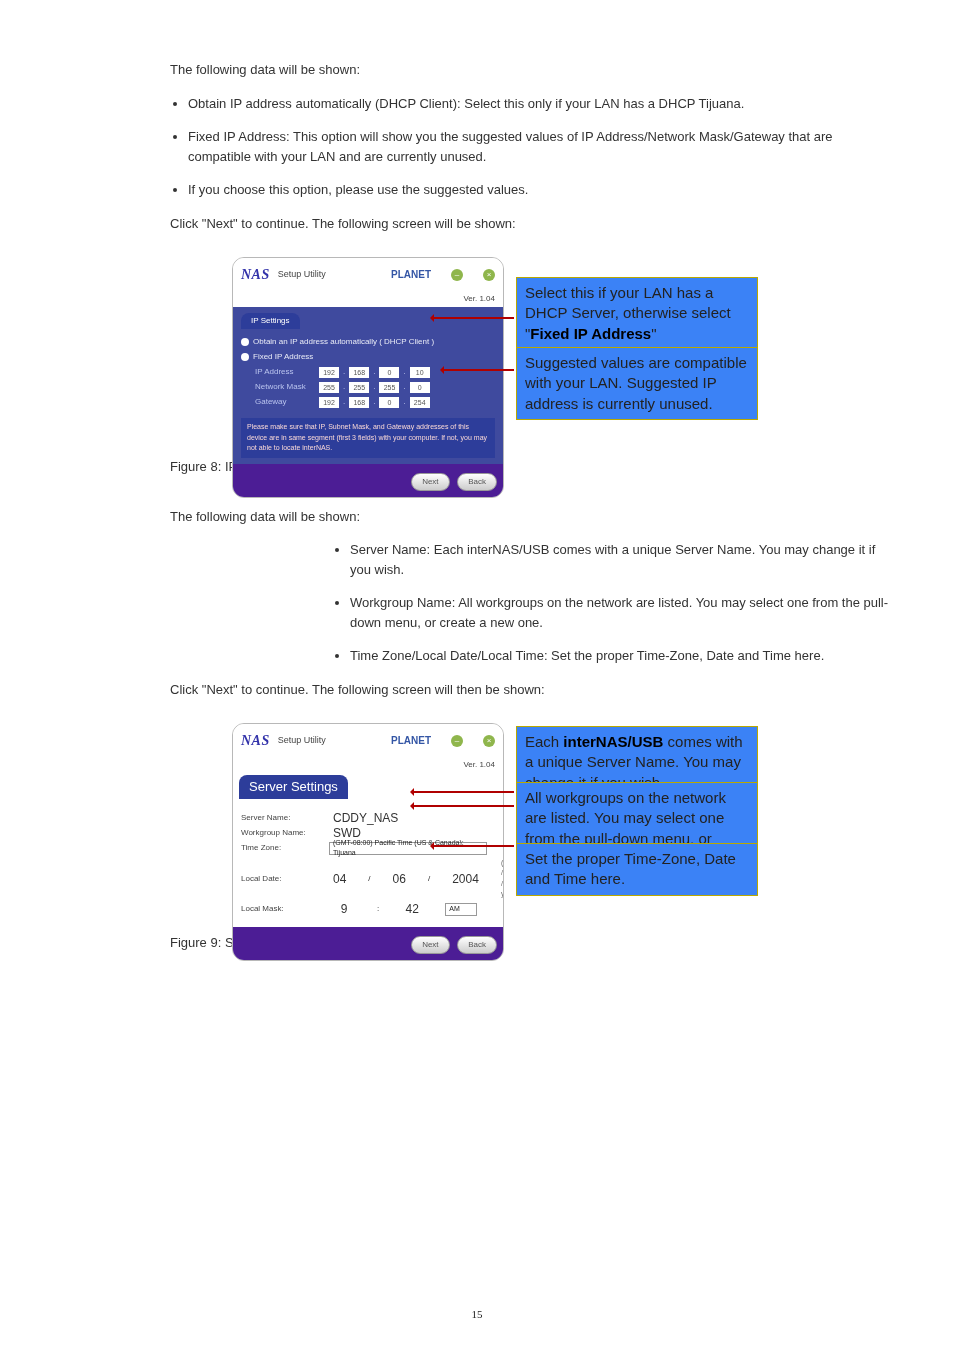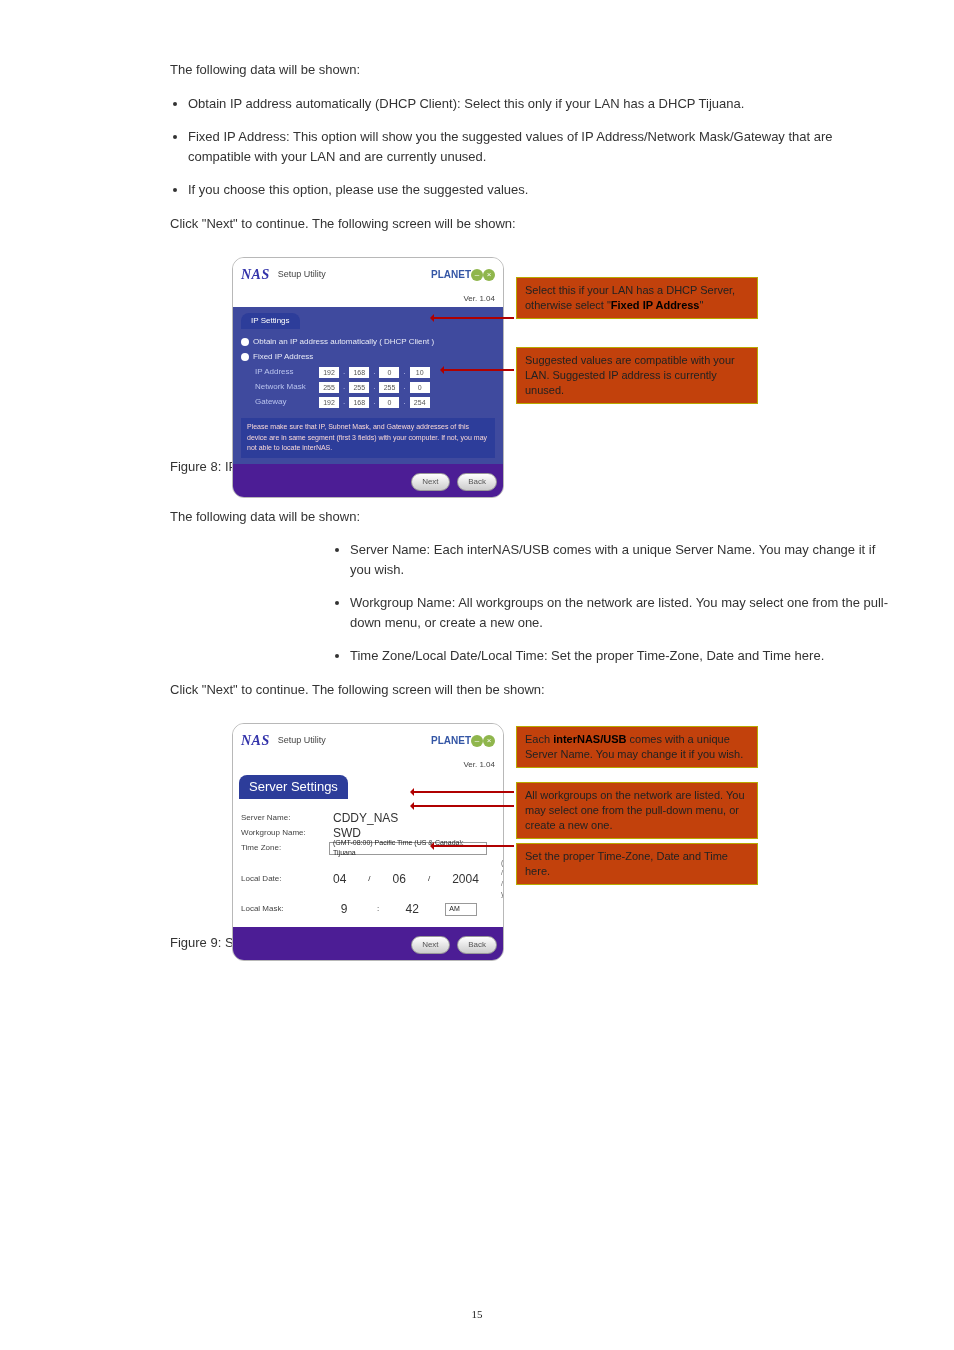--- a/index.html
+++ b/index.html
@@ -8,37 +8,37 @@
   .para{margin:0 0 8px 0}
   ul.bullets{margin:6px 0 10px 0;padding-left:18px}
   ul.bullets li{margin:14px 0;list-style:disc}
   .faint{color:#333}
   
   .figwrap{position:relative;margin:24px 0 10px 62px;height:180px}
   .screenshot{width:270px;border:1px solid #b8b8b8;border-radius:12px;background:#f2f2ef;position:relative;overflow:hidden}
   .ss-title{background:#fff;padding:6px 8px;display:flex;align-items:center;gap:8px}
   .nas-logo{font-family:Georgia,serif;font-style:italic;font-weight:bold;color:#33a;font-size:14px;letter-spacing:.5px}
   .ss-sub{font-size:9px;color:#444}
-  .brand{margin-left:auto;display:flex;align-items:center;gap:0}
+  .brand{margin-left:auto;display:flex;align-items:center;gap:20px}
   .brand-dot{width:12px;height:12px;border-radius:50%;background:#8fb64c;display:inline-block;font-size:8px;text-align:center;color:#fff}
   .brand-txt{font-family:Verdana,sans-serif;font-size:10px;font-weight:bold;color:#3456a5}
   .ver{font-size:8px;color:#444;text-align:right;padding:2px 8px;background:#fff}
   .ss-body{background:#3f4a9e;color:#e8eaf6;padding:6px 8px;font-size:8px}
   .tab{display:inline-block;background:#2d3d9a;color:#fff;padding:2px 10px;border-radius:8px 8px 0 0;margin-bottom:4px}
   .row{margin:3px 0;display:flex;align-items:center;gap:4px}
   .radio{width:8px;height:8px;border-radius:50%;background:#fff;display:inline-block;flex-shrink:0}
   .row-indent{padding-left:14px}
   .lbl{color:#b9c3ee;min-width:60px;font-size:8px}
   .oct{width:20px;height:11px;background:#fff;color:#555;font-size:7px;text-align:center;display:inline-block;flex-shrink:0;line-height:11px}
   .dot{color:#cdd3f2}
   .txtbox{background:#fff;color:#333;height:12px;font-size:12px;padding:0 4px;display:inline-flex;align-items:center}
   .note{background:#2d3d9a;color:#f7d7d7;font-size:7px;padding:4px 6px;margin-top:10px}
   .btnrow{background:#4c1d95;padding:6px;text-align:right}
   .pill{display:inline-block;background:linear-gradient(#fff,#ccc);border:1px solid #999;border-radius:10px;font-size:8px;padding:2px 10px;color:#555;margin-left:4px}
-  .callout{position:absolute;background:#c2410c;border:1px solid #b9a900;padding:5px 8px;font-size:11px;line-height:1.35;width:224px}
+  .callout{position:absolute;background:#3b82f6;border:1px solid #b9a900;padding:5px 8px;font-size:15px;line-height:1.35;width:224px}
   .callout b{color:#000}
   .arrow{position:absolute;height:2px;background:#b00000}
   .arrow:before{content:"";position:absolute;left:-6px;top:-3px;border:4px solid transparent;border-right-color:#b00000}
   .fig-caption{margin:2px 0 30px 0;font-size:13px}
   .field-row{display:flex;align-items:center;gap:18px;margin:3px 0}
   .field-lbl{color:#444;min-width:70px;font-size:8px}
   .sel{background:#fff;border:1px solid #999;height:11px;font-size:7px;padding:0 3px;display:inline-flex;align-items:center;flex-shrink:0}
   .txtbox.sm{width:22px;justify-content:center}
   .page-num{position:absolute;bottom:28px;left:0;right:0;text-align:center;font-size:11px;font-family:"Times New Roman",serif}
 </style>

